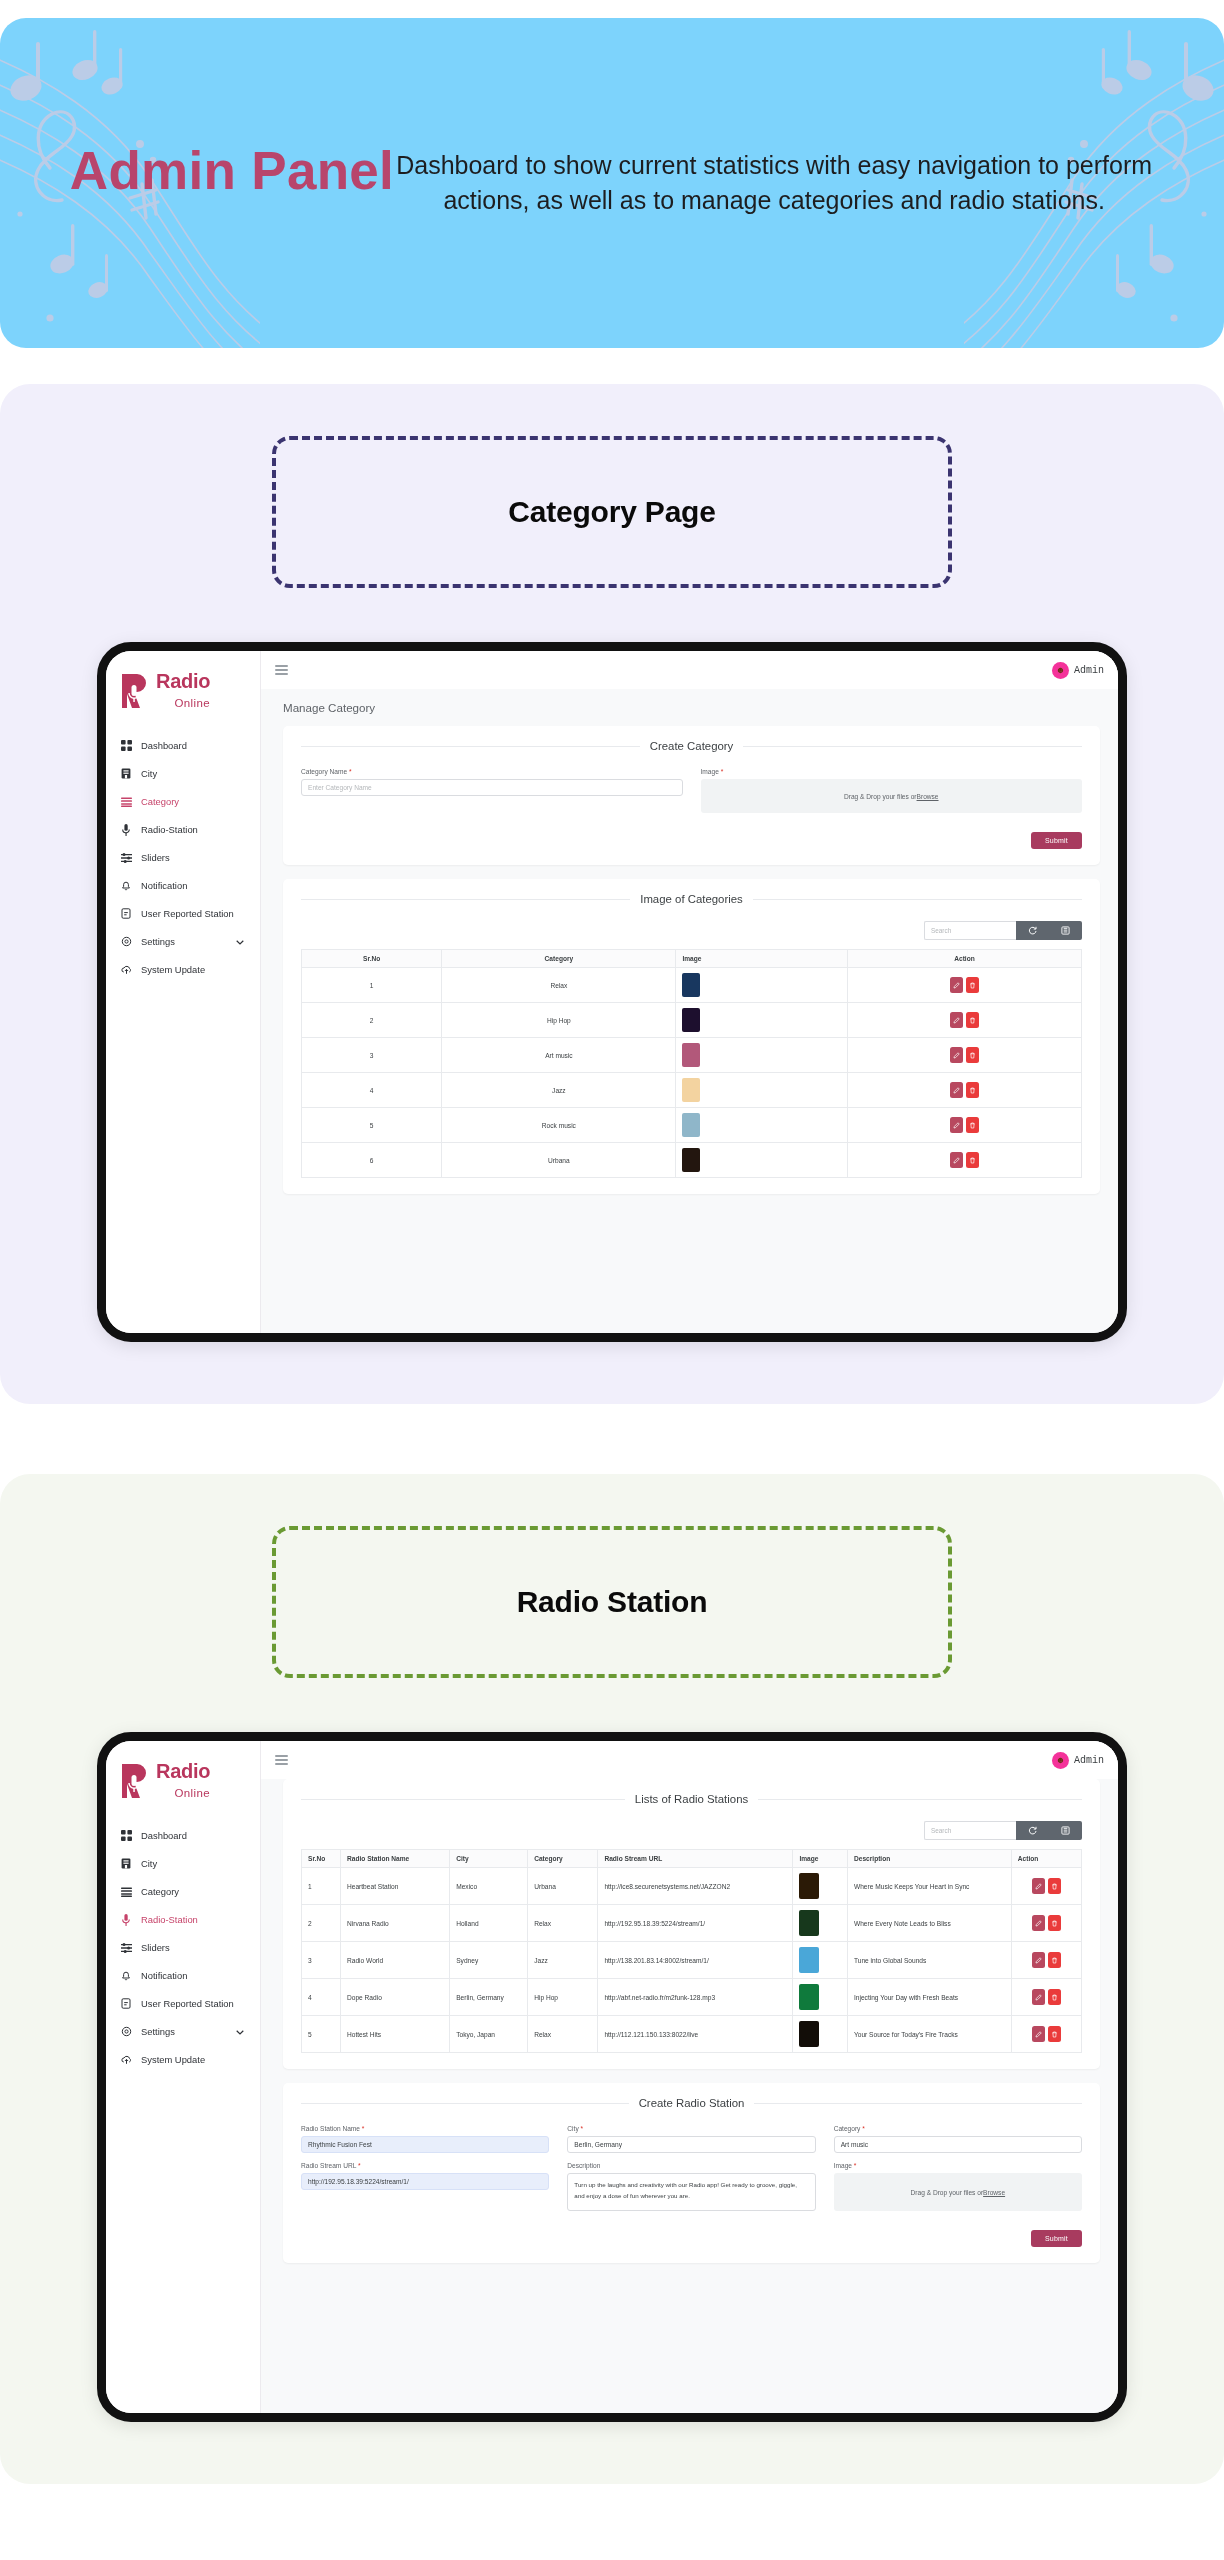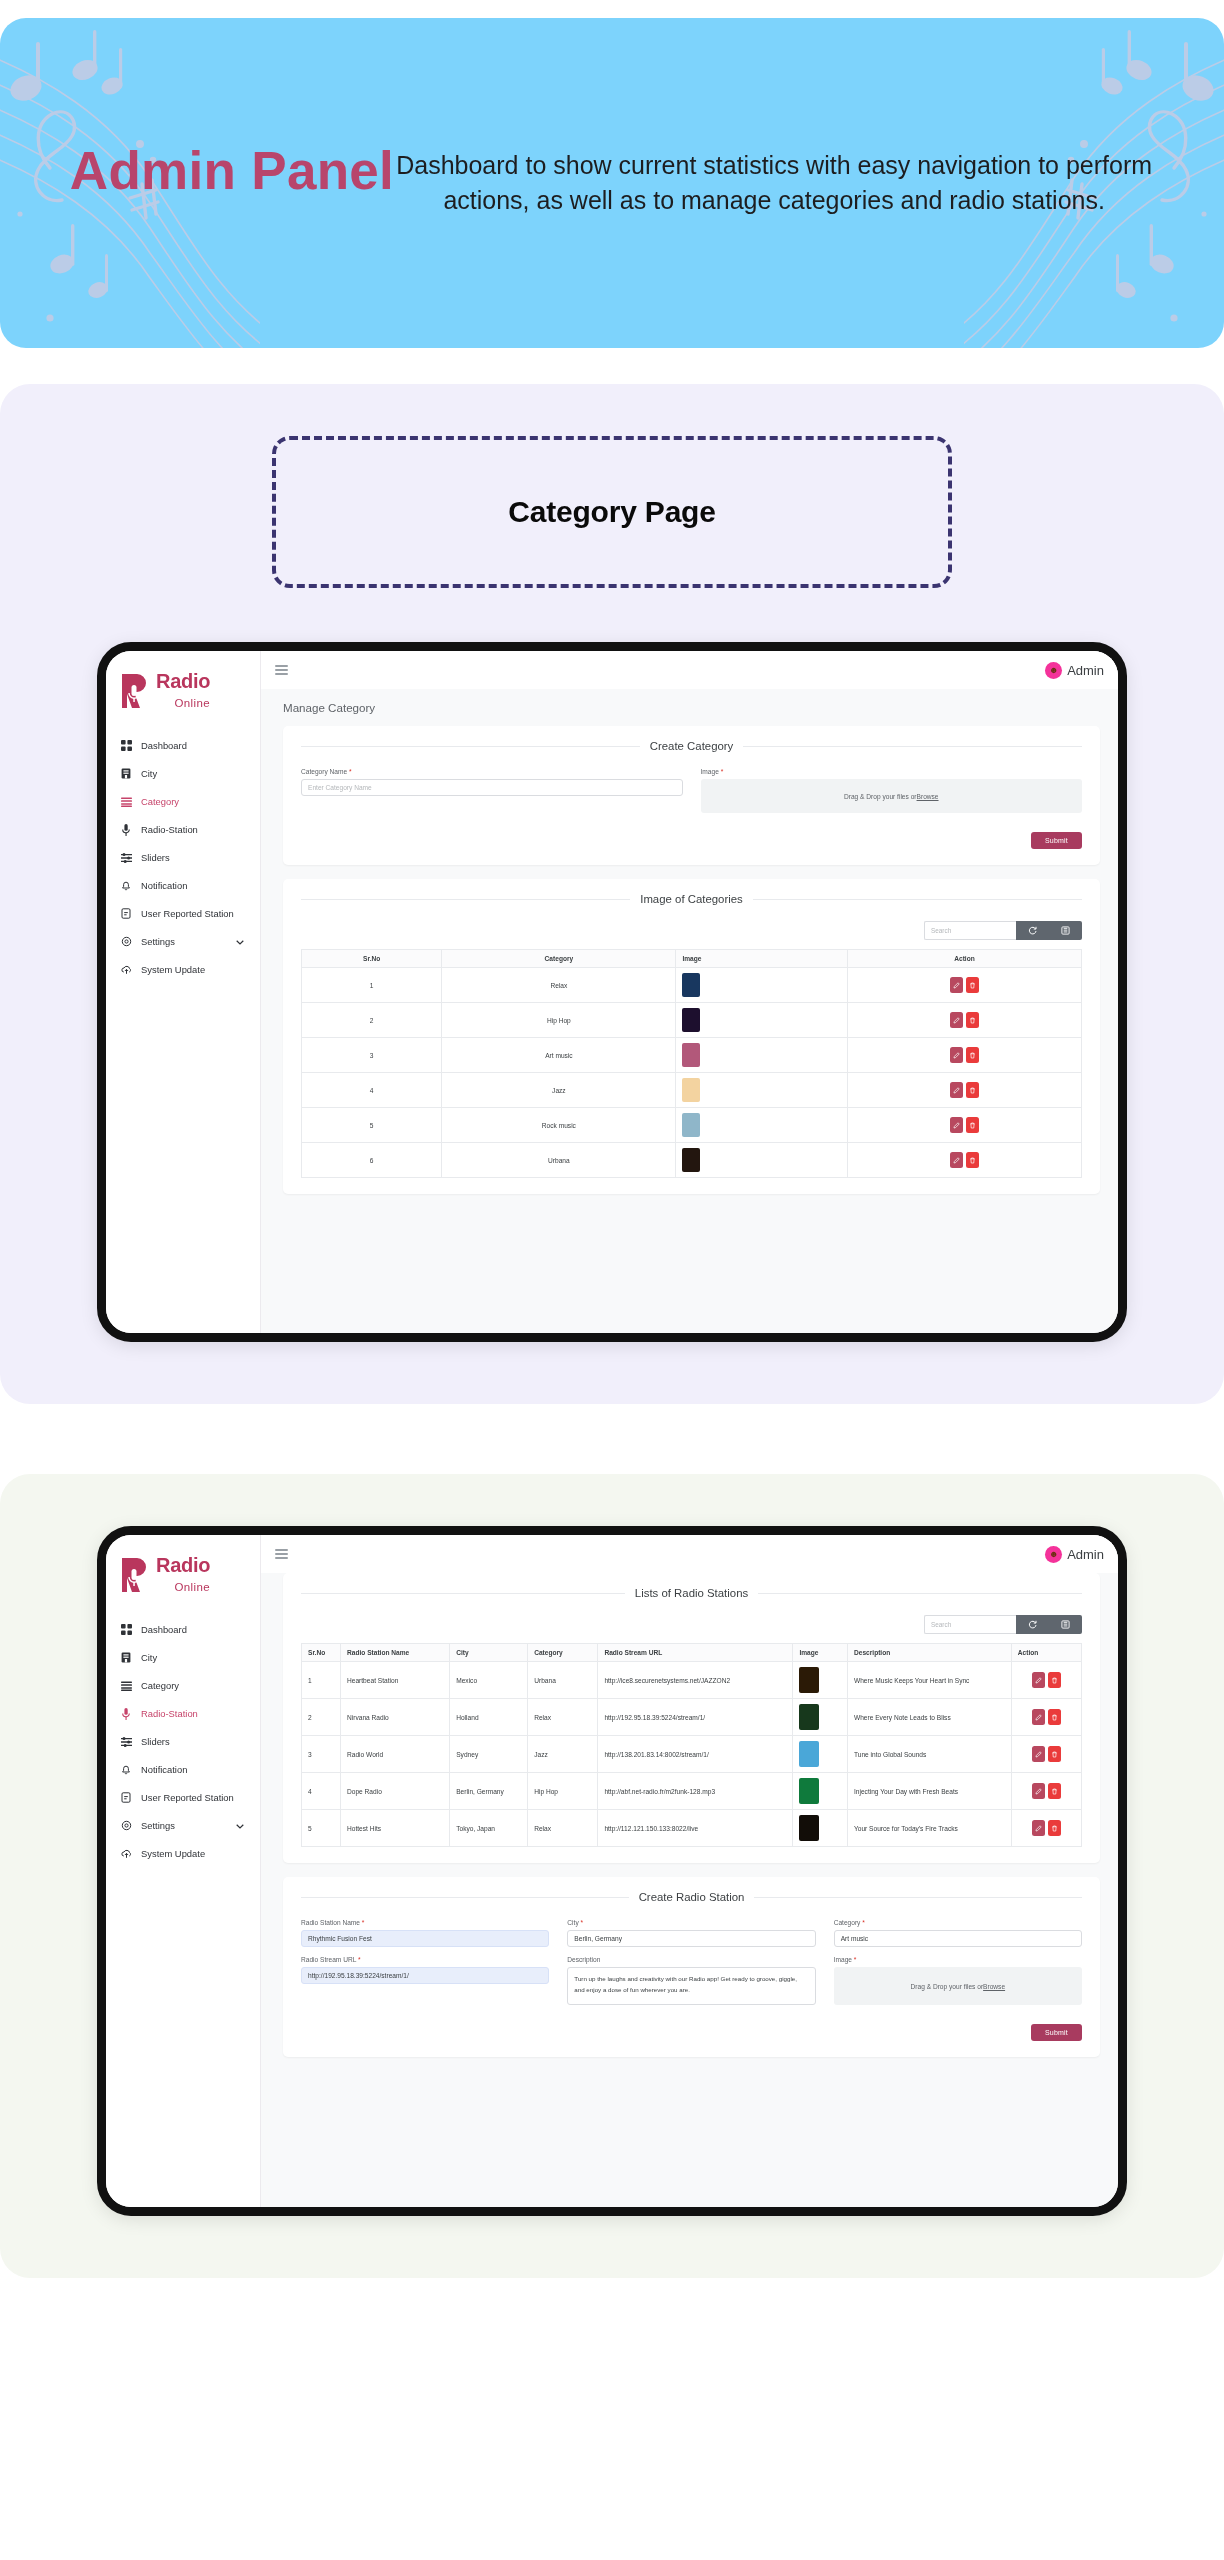--- a/index.html
+++ b/index.html
@@ -152,21 +152,21 @@
   }
   .hamb { display: flex; flex-direction: column; gap: 2.5px; }
   .hamb i { display: block; width: 13px; height: 1.7px; background: #9aa0a6; border-radius: 2px; }
   .topbar-right { margin-left: auto; display: flex; align-items: center; gap: 5px; }
   .avatar {
     width: 17px; height: 17px; border-radius: 50%;
     background: #f4329a;
     display: flex; align-items: center; justify-content: center;
     font-size: 9px; color: #6b2f12;
   }
-  .admin-txt { font-size: 13px; color: #3c4043; }
+  .admin-txt { font-size: 10px; color: #3c4043; font-family: Liberation Mono, monospace; }
 
   .page-title {
     font-size: 11.6px;
     color: #5f6368;
     padding: 12px 0 12px 22px;
     background: #f8f9fa;
   }
 
   .scroller { flex: 1; overflow: hidden; padding: 0 18px 0 22px; }
 
@@ -675,20 +675,23 @@
                 </tr>
               </tbody>
           </table>
         </div>
       </div>
     </div>
   </div>
 </div>
 
 <div class="section station-sec">
+  <div class="badge green">
+    <span>Radio Station</span>
+  </div>
 
   <div class="mock sta-mock">
 
     <div class="side">
       <div class="logo-wrap">
         <svg class="logo-mark" viewBox="0 0 30 36">
           <path d="M2 2 h15 a9 9 0 0 1 0 18 h-3 l6 16 h-8 l-5 -14 v14 h-5 z" fill="#b9365d"></path>
           <rect x="11.5" y="13" width="5" height="11" rx="2.5" fill="#ffffff"></rect>
           <path d="M9 21 a5.2 5.2 0 0 0 10.4 0" stroke="#ffffff" stroke-width="1.5" fill="none"></path>
           <rect x="13.3" y="26" width="1.5" height="4" fill="#ffffff"></rect>

